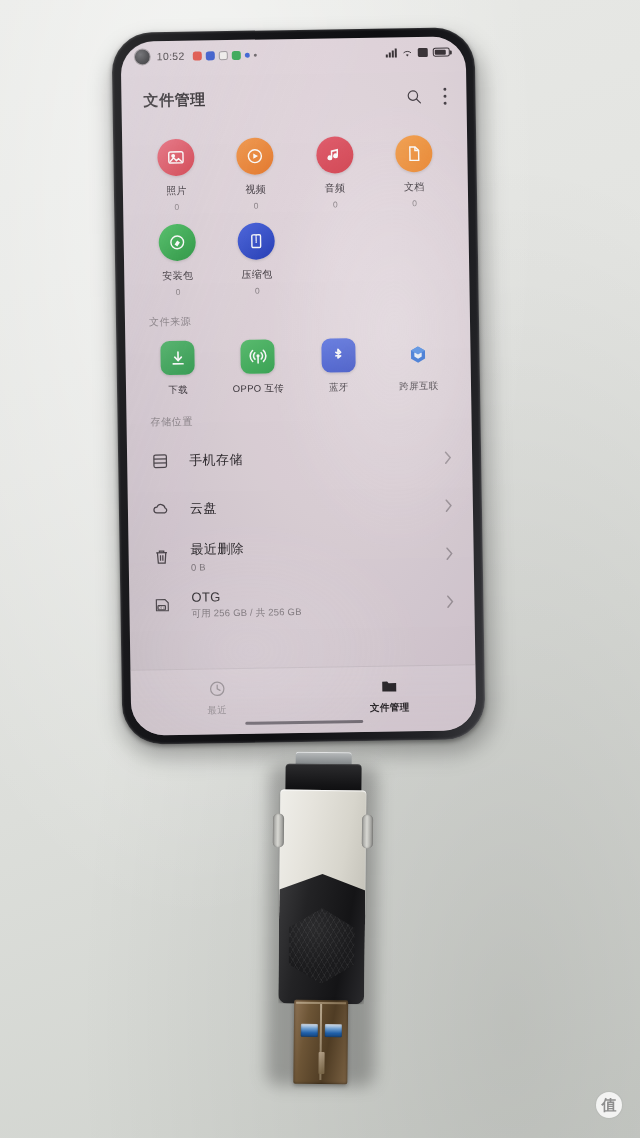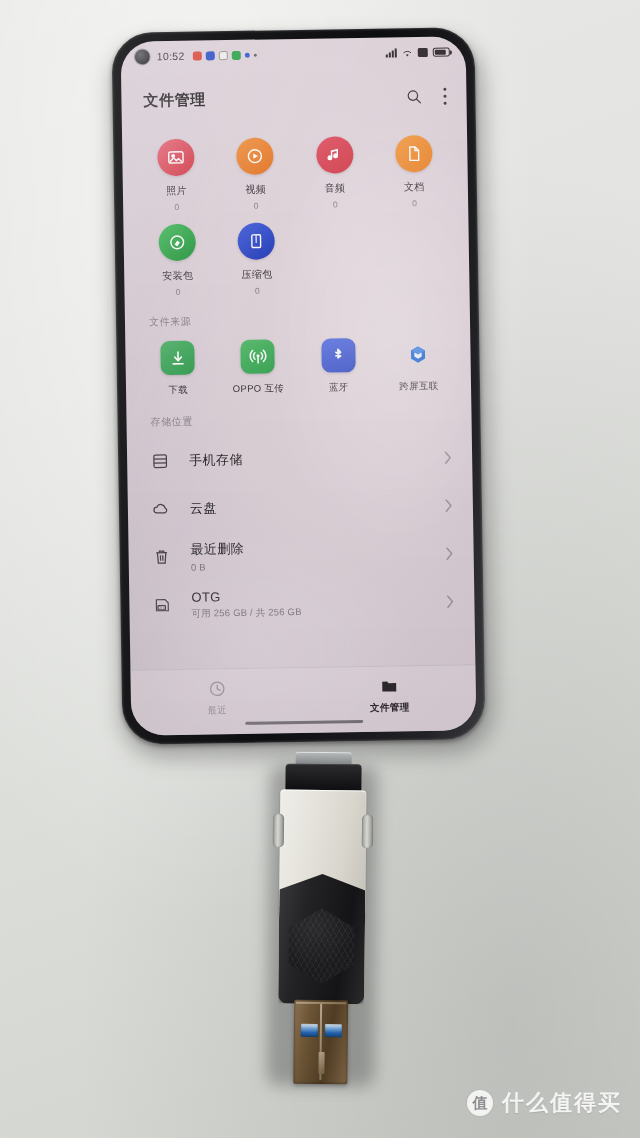--- a/index.html
+++ b/index.html
@@ -539,16 +539,15 @@
       <div class="rim"></div>
       <div class="blue l"></div>
       <div class="blue r"></div>
       <div class="seam"></div>
       <div class="notch"></div>
     </div>
   </div>
 
   <div id="watermark">
     <div class="wmlogo">值</div>
-    <div class="wmtext">什么值得买</div>
   </div>
 
 </div>
 
 </body></html>

